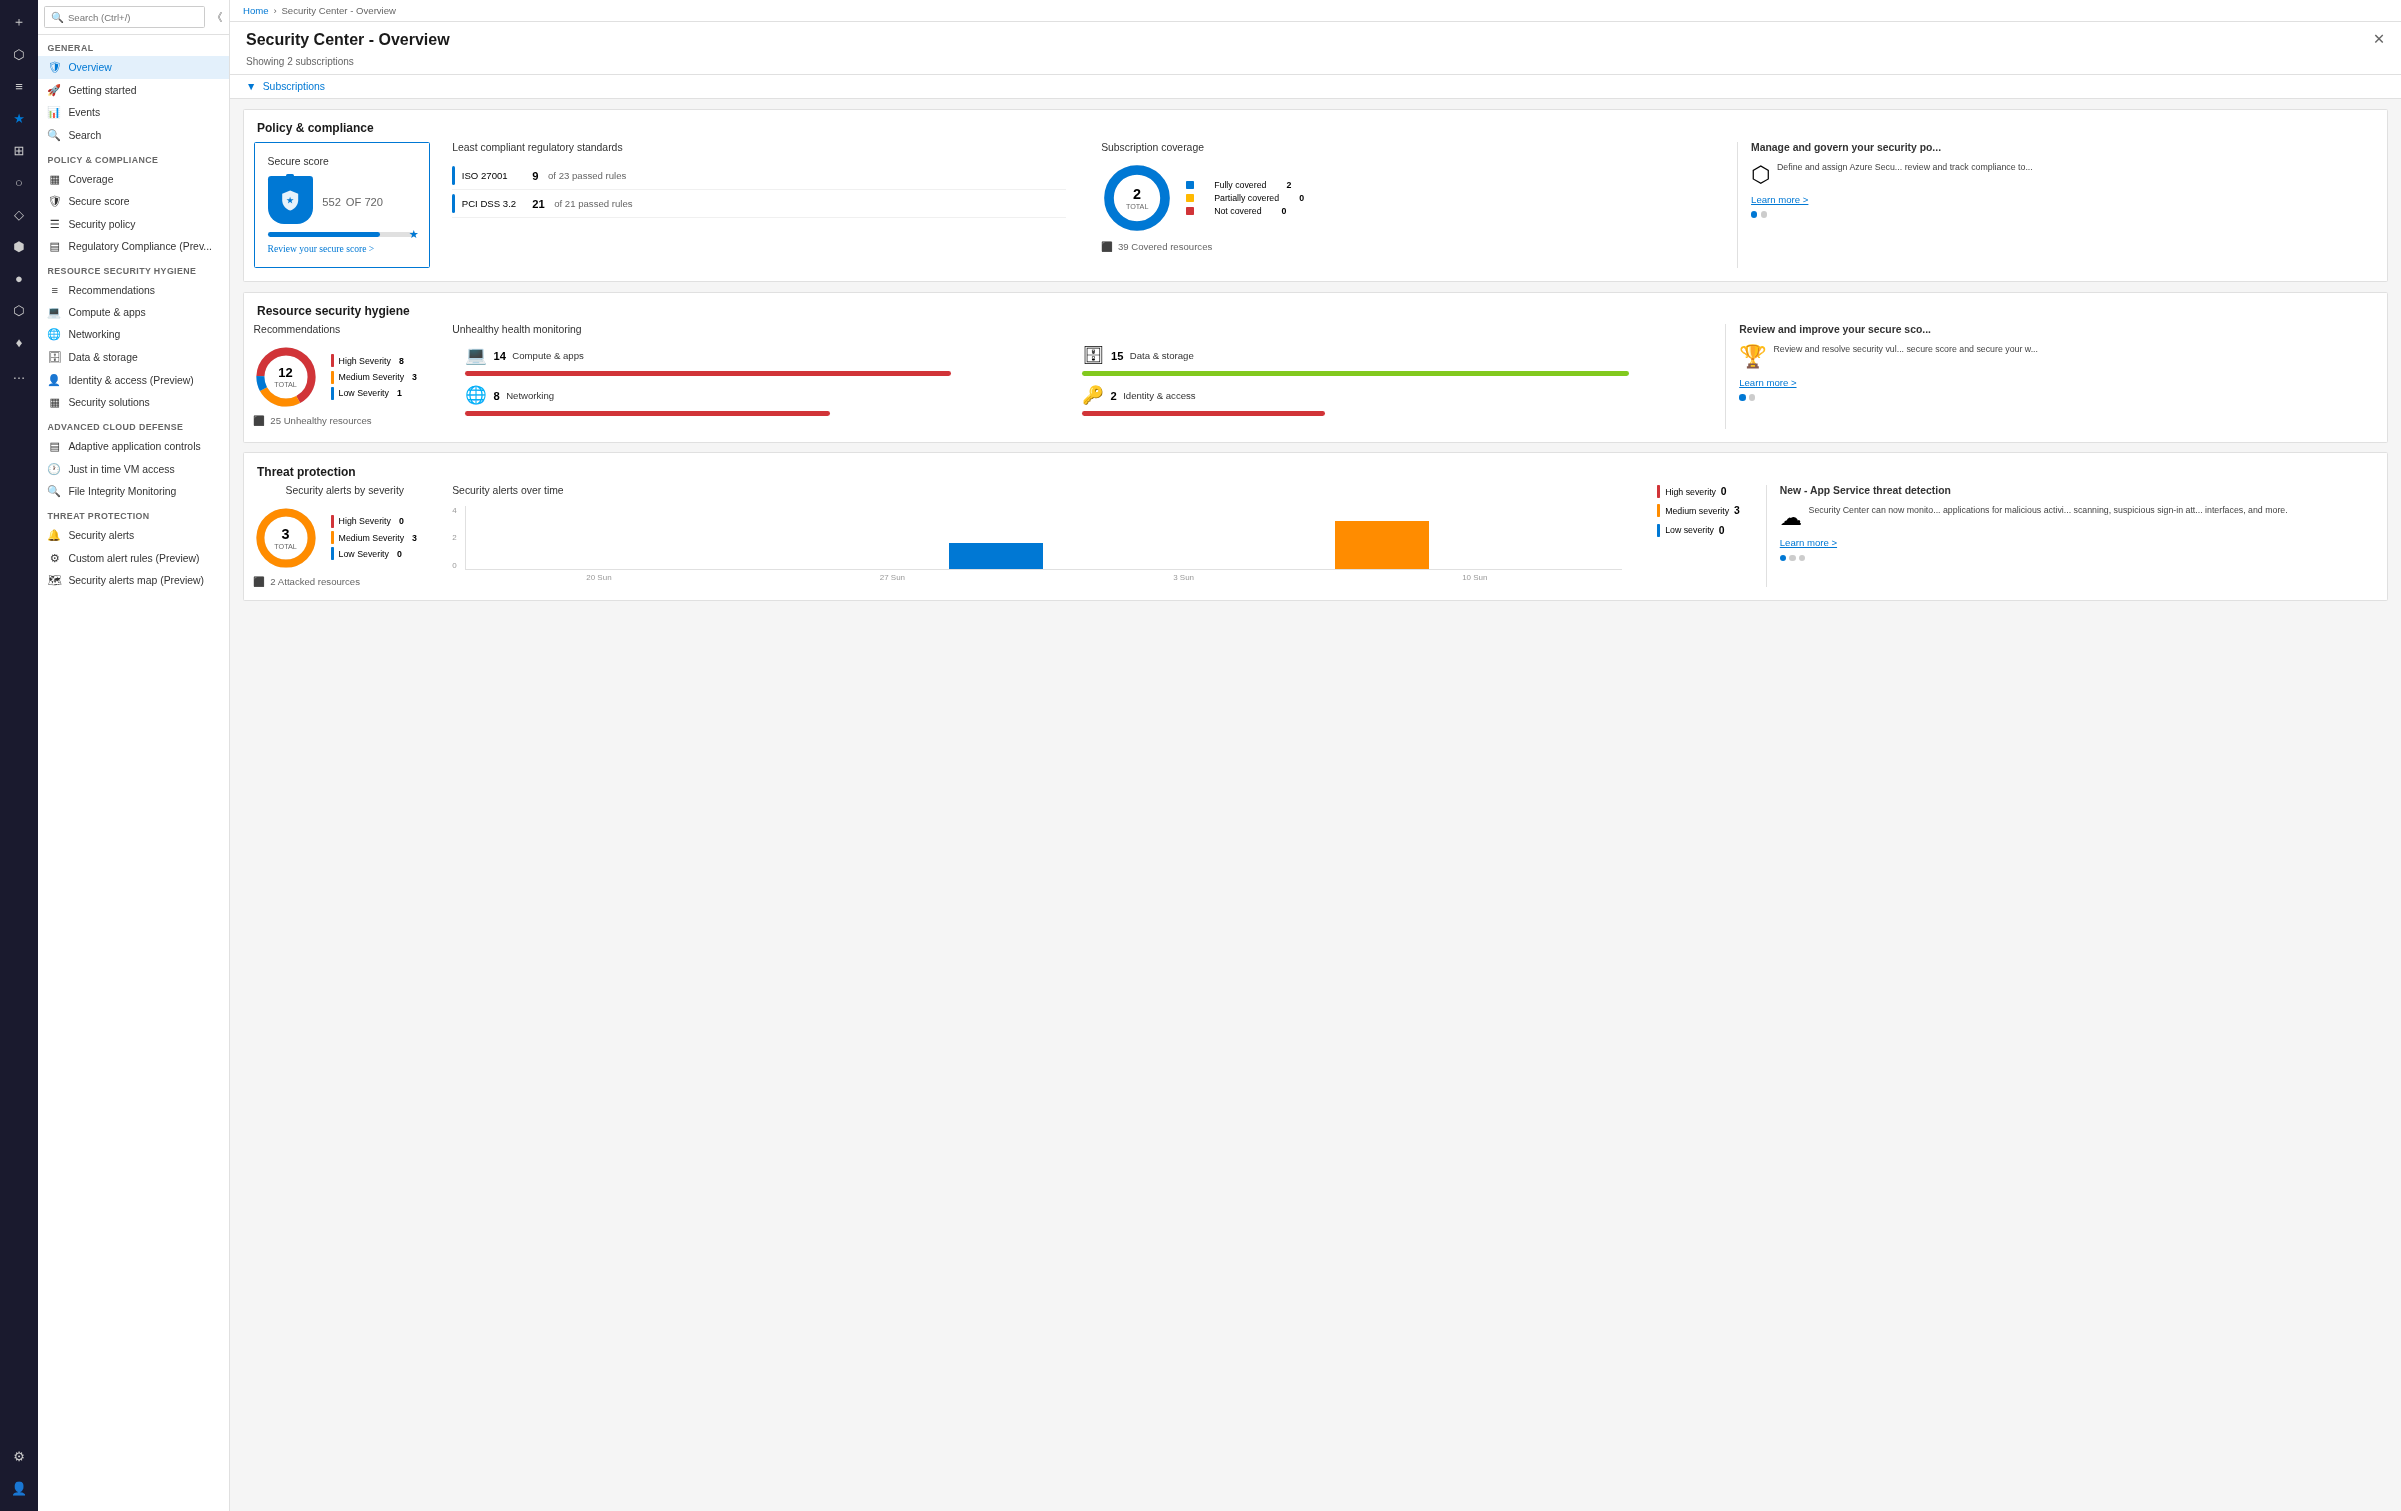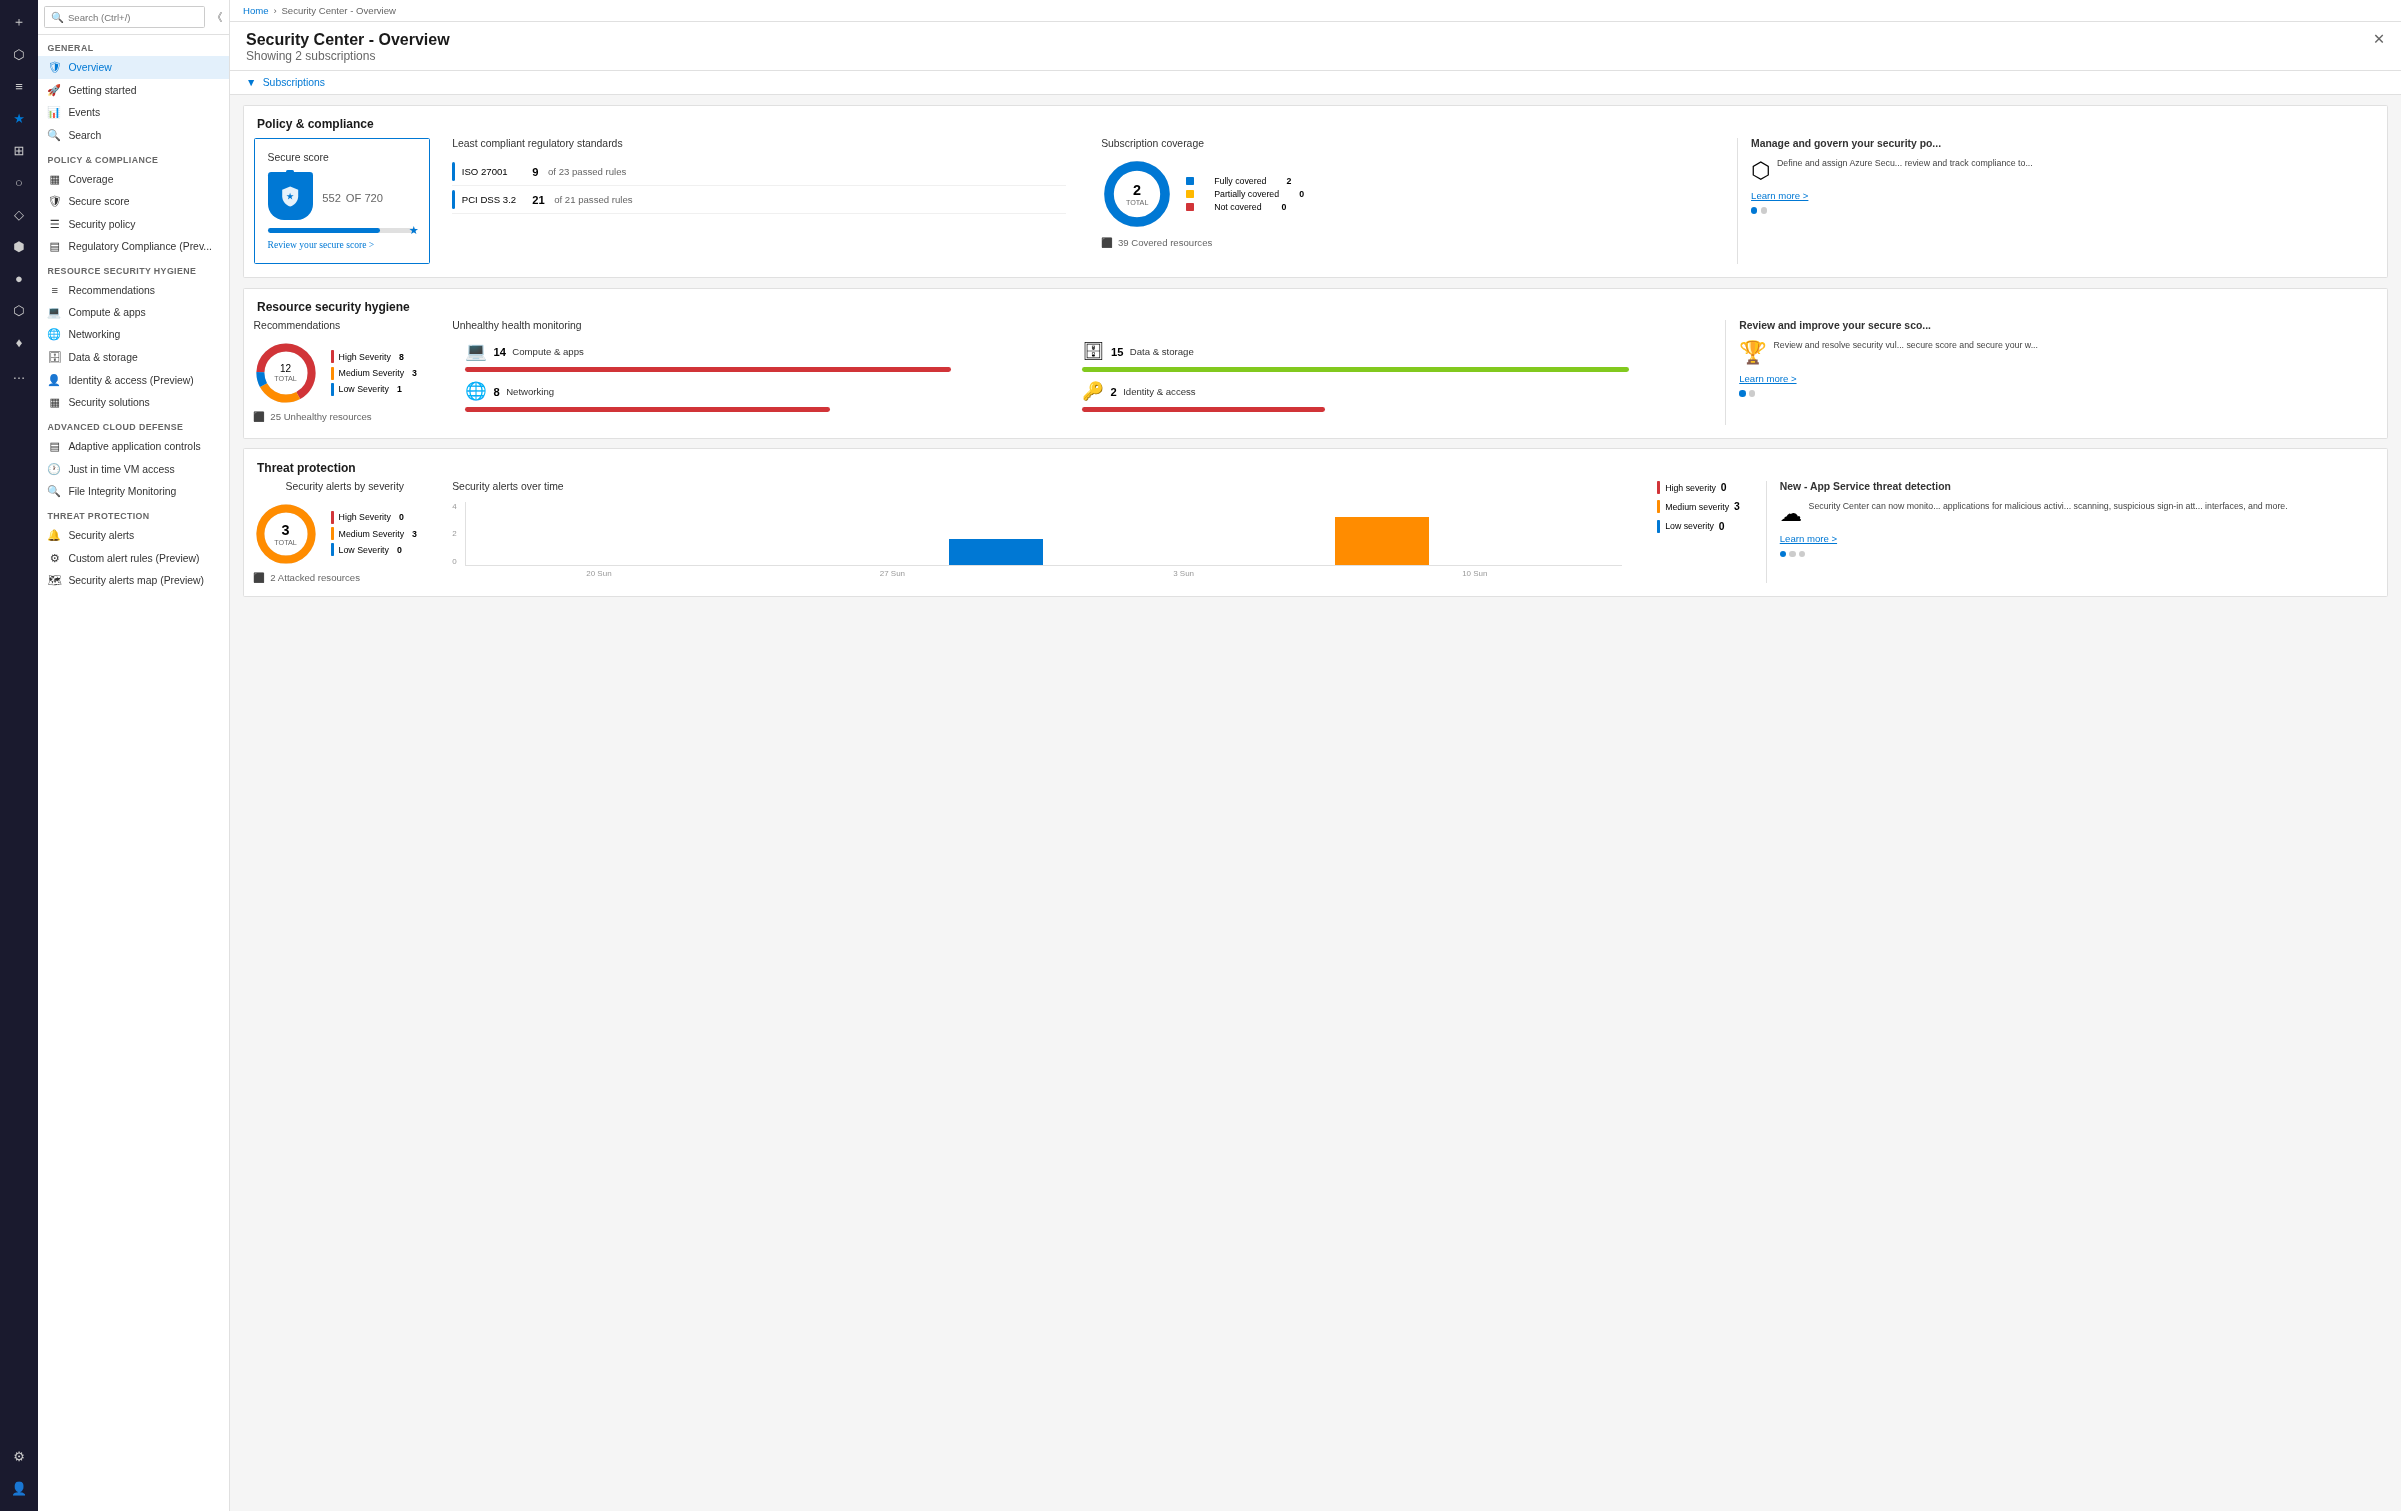--- a/index.html
+++ b/index.html
@@ -113,21 +113,21 @@
     
     .page-header {
       background: #fff;
       padding: 9.6px 16px 6.4px;
       border-bottom: 0.8px solid #e0e0e0;
       display: flex;
       align-items: flex-start;
       justify-content: space-between;
     }
     .page-title { font-size: 16px; font-weight: 600; color: #1a1a1a; }
-    .page-subtitle { font-size: 12px; color: #666; margin-top: 0; }
+    .page-subtitle { font-size: 10px; color: #666; margin-top: 7px; }
     .page-header-close { cursor: pointer; font-size: 14.4px; color: #666; }
 
     
     .content {
       flex: 1;
       overflow-y: auto;
       padding: 0;
       background: #f5f5f5;
     }
 
@@ -240,21 +240,21 @@
     .donut-center .num { font-size: 14.4px; font-weight: 700; }
     .donut-center .lbl { font-size: 7.2px; color: #666; }
     .coverage-legend { display: flex; flex-direction: column; gap: 3.2px; }
     .legend-item { display: flex; align-items: center; gap: 20px; font-size: 8.8px; }
     .legend-dot { width: 8px; height: 8px; border-radius: 0.8px; flex-shrink: 0; }
     .covered-resources { display: flex; align-items: center; gap: 4.8px; margin-top: 6.4px; font-size: 9.6px; color: #666; }
     .rec-title { font-size: 10.4px; color: #333; margin-bottom: 9.6px; }
     .rec-visual { display: flex; align-items: center; gap: 13px; }
     .pie-container { position: relative; width: 64px; height: 64px; flex-shrink: 0; }
     .pie-center { position: absolute; top: 50%; left: 50%; transform: translate(-50%,-50%); text-align: center; }
-    .pie-center .num { font-size: 10px; font-weight: 400; }
+    .pie-center .num { font-size: 13px; font-weight: 700; }
     .pie-center .lbl { font-size: 7.2px; color: #666; }
     .severity-list { display: flex; flex-direction: column; gap: 3.2px; }
     .severity-item { display: flex; align-items: center; gap: 4.8px; font-size: 8.8px; }
     .sev-bar { width: 3.2px; height: 13px; border-radius: 0.8px; flex-shrink: 0; }
     .sev-count { font-weight: 600; margin-left: 3.2px; }
     .unhealthy { display: flex; align-items: center; gap: 4.8px; margin-top: 6.4px; font-size: 9.6px; color: #666; }
 
     
     .health-grid { display: grid; grid-template-columns: 1fr 1fr; gap: 9.6px; padding: 0 13px 13px; }
     .health-item {

